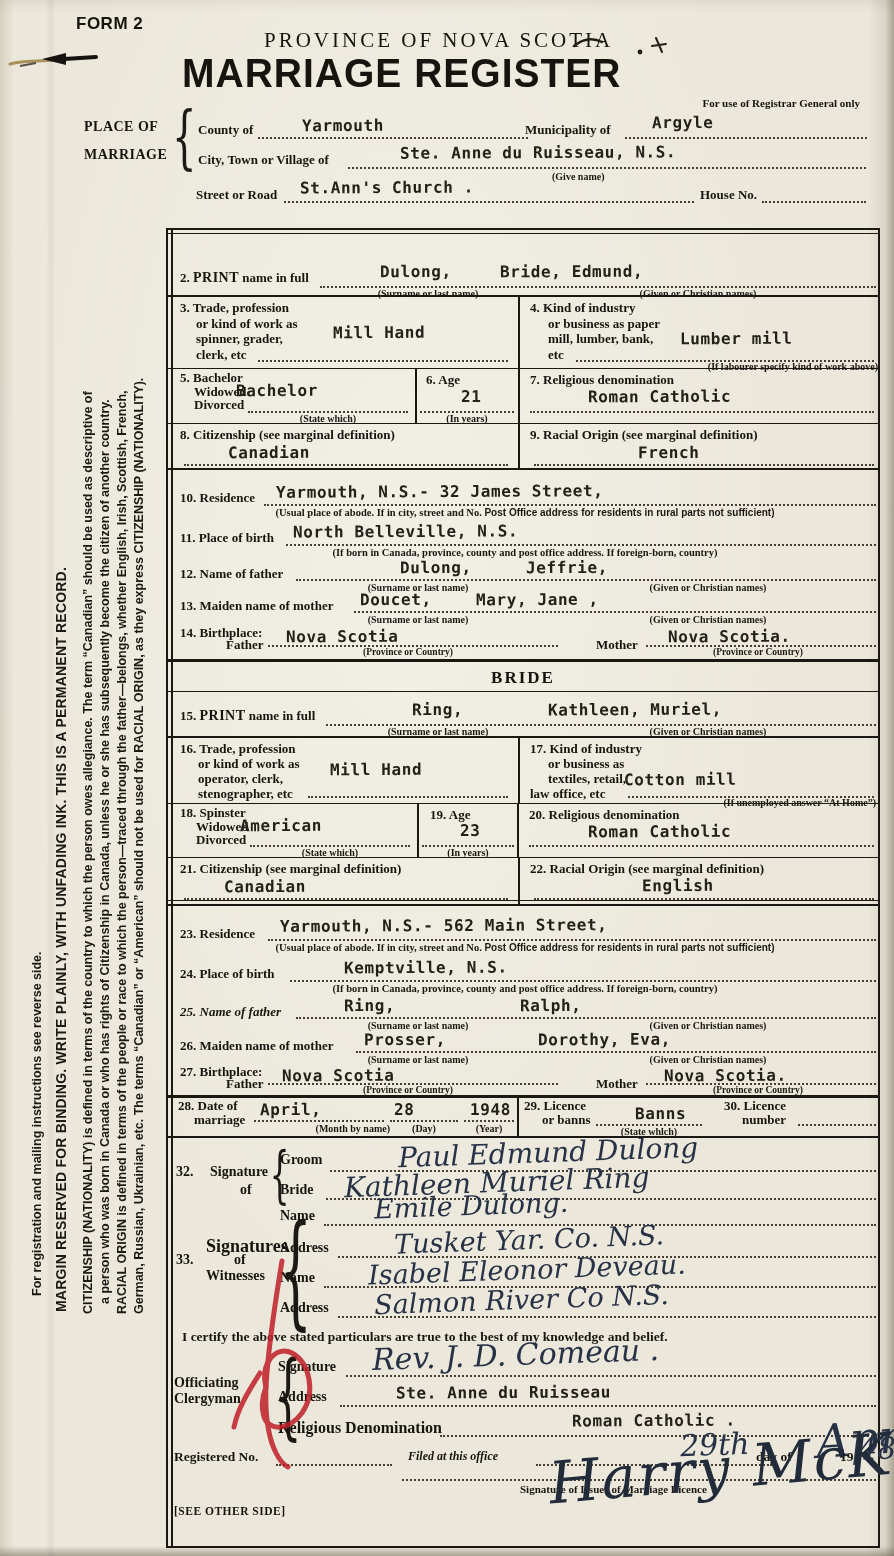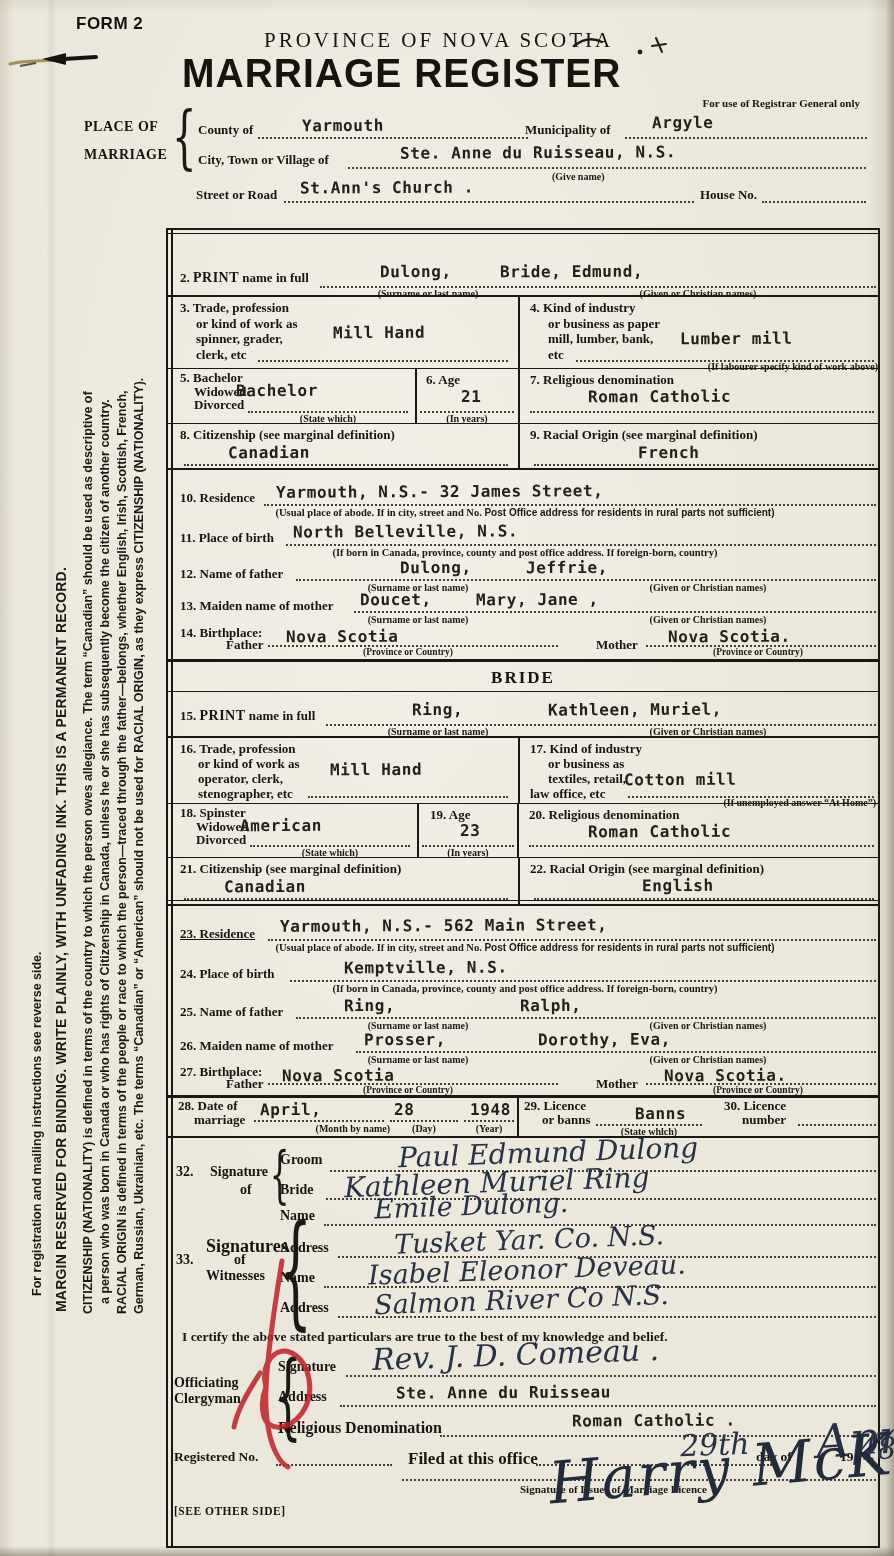--- a/index.html
+++ b/index.html
@@ -248,35 +248,35 @@
       <div class="thin" style="bottom:3px;"></div>
       <div class="lbl" style="left:12px;top:3px;">21.  Citizenship (see marginal definition)</div>
       <div class="typed big" style="left:56px;top:19px;">Canadian</div>
       <div class="dots" style="left:16px;top:40px;width:324px;"></div>
       <div class="lbl" style="left:362px;top:3px;">22.  Racial Origin (see marginal definition)</div>
       <div class="typed big" style="left:474px;top:18px;">English</div>
       <div class="dots" style="left:366px;top:40px;width:340px;"></div>
     </div>
 
     <div class="row" style="top:676px;height:52px;">
-      <div class="lbl" style="left:12px;top:20px;text-decoration:underline;">23.  Residence</div>
+      <div class="lbl" style="left:12px;top:20px;">23.  Residence</div>
       <div class="typed big" style="left:112px;top:10px;">Yarmouth, N.S.- 562 Main Street,</div>
       <div class="dots" style="left:100px;top:33px;width:608px;"></div>
       <div class="sub" style="left:0;top:36px;width:714px;text-align:center;font-size:10.5px;"><span>(Usual place of abode.   If in city, street and No.  </span><span style="font-family:'Liberation Sans',sans-serif;font-size:10px;">Post Office address for residents in rural parts not sufficient)</span></div>
     </div>
 
     <div class="row" style="top:728px;height:38px;">
       <div class="lbl" style="left:12px;top:8px;">24.  Place of birth</div>
       <div class="typed big" style="left:176px;top:0px;">Kemptville, N.S.</div>
       <div class="dots" style="left:122px;top:22px;width:586px;"></div>
       <div class="sub" style="left:0;top:25px;width:714px;text-align:center;font-size:10.5px;">(If born in Canada, province, county and post office address.   If foreign-born, country)</div>
     </div>
 
     <div class="row" style="top:766px;height:38px;">
-      <div class="lbl" style="left:12px;top:8px;">25.  Name of father</div>
+      <div class="lbl" style="left:12px;top:8px;font-style:italic;">25.  Name of father</div>
       <div class="typed big" style="left:176px;top:0px;">Ring,</div>
       <div class="typed big" style="left:352px;top:0px;">Ralph,</div>
       <div class="dots" style="left:128px;top:21px;width:580px;"></div>
       <div class="sub" style="left:150px;top:24px;width:200px;text-align:center;">(Surname or last name)</div>
       <div class="sub" style="left:430px;top:24px;width:220px;text-align:center;">(Given or Christian names)</div>
     </div>
 
     <div class="row" style="top:804px;height:34px;">
       <div class="lbl" style="left:12px;top:4px;">26.  Maiden name of mother</div>
       <div class="typed big" style="left:196px;top:-4px;">Prosser,</div>
@@ -368,21 +368,21 @@
       <div class="hw" style="left:204px;top:10px;font-size:30px;">Rev. J. D. Comeau .</div>
       <div class="lbl" style="left:110px;top:62px;font-size:14px;">Address</div>
       <div class="dots" style="left:172px;top:78px;width:536px;"></div>
       <div class="typed big" style="left:228px;top:56px;">Ste. Anne du Ruisseau</div>
       <div class="lbl" style="left:110px;top:92px;font-size:16px;">Religious Denomination</div>
       <div class="dots" style="left:272px;top:108px;width:436px;"></div>
       <div class="typed big" style="left:404px;top:84px;">Roman Catholic .</div>
 
       <div class="lbl" style="left:6px;top:122px;font-size:13.5px;">Registered No.</div>
       <div class="dots" style="left:108px;top:137px;width:116px;"></div>
-      <div class="lbl" style="left:240px;top:122px;font-size:17px;">Filed at this office</div>
+      <div class="lbl" style="left:240px;top:122px;font-size:12px;font-style:italic;">Filed at this office</div>
       <div class="dots" style="left:368px;top:137px;width:236px;"></div>
       <div class="hw" style="left:512px;top:100px;font-size:30px;">29th</div>
       <div class="lbl" style="left:588px;top:122px;font-size:13.5px;">day of</div>
       <div class="hw" style="left:648px;top:84px;font-size:46px;transform:rotate(-4deg);">April</div>
       <div class="lbl" style="left:672px;top:122px;font-size:13.5px;">19</div>
       <div class="hw" style="left:690px;top:104px;font-size:30px;">48</div>
       <div class="dots" style="left:234px;top:152px;width:474px;"></div>
       <div class="sub" style="left:352px;top:156px;font-size:11px;">Signature of Issuer of Marriage Licence</div>
       <div class="lbl" style="left:6px;top:178px;font-size:11.5px;letter-spacing:.5px;">[SEE OTHER SIDE]</div>
     </div>

